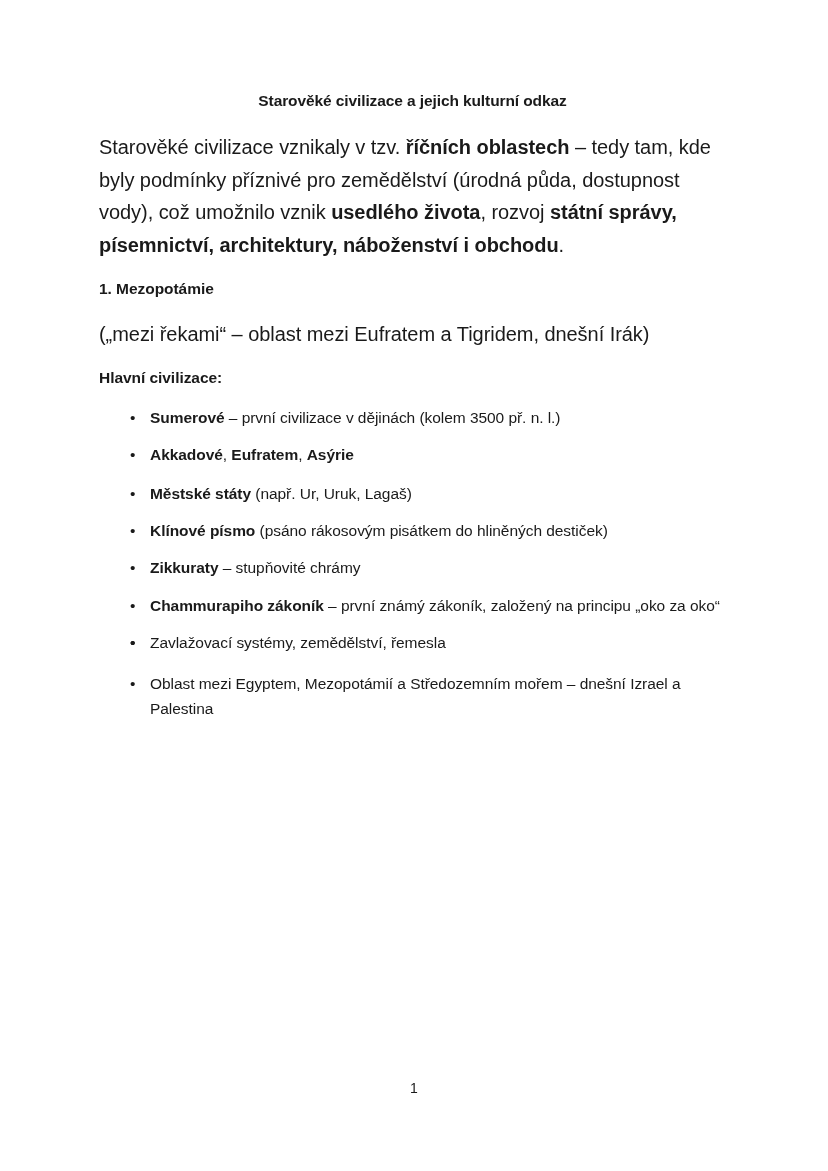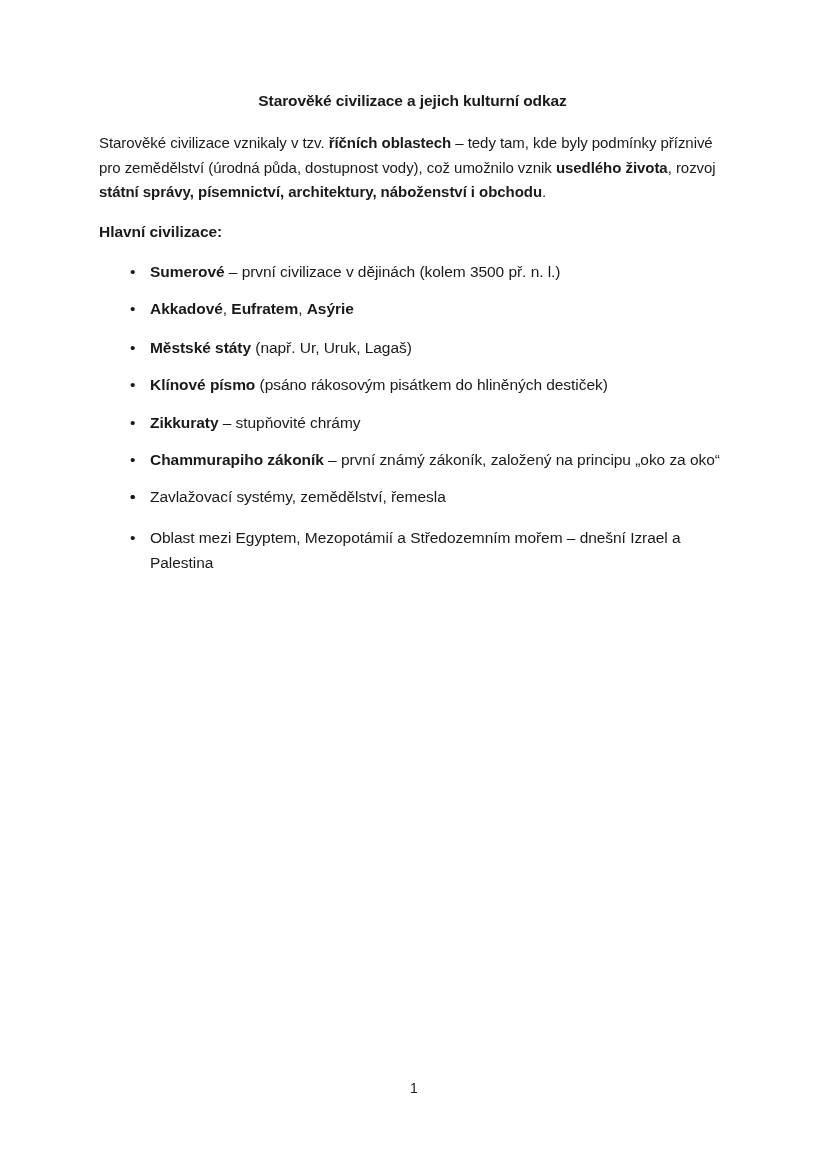--- a/index.html
+++ b/index.html
@@ -32,21 +32,21 @@
   }
   .doc-title {
     font-size: 15.5px;
     font-weight: bold;
     text-align: center;
     line-height: 1.45;
     margin: 0 0 19px 0;
     letter-spacing: -0.1px;
   }
   .para {
-    font-size: 15px;
+    font-size: 20px;
     font-weight: normal;
     line-height: 1.62;
     margin: 0 0 16px 0;
     text-align: left;
     letter-spacing: -0.05px;
   }
   .para b, .bold {
     font-weight: bold;
   }
   .section-head {
@@ -100,21 +100,23 @@
 </head>
 <body>
 
 <div class="page">
   <div class="content">
 
     <h1 class="doc-title">Starověké civilizace a jejich kulturní odkaz</h1>
 
     <p class="para"><span>Starověké civilizace vznikaly v tzv. </span><b>říčních oblastech</b><span> – tedy tam, kde byly podmínky příznivé pro zemědělství (úrodná půda, dostupnost vody), což umožnilo vznik </span><b>usedlého života</b><span>, rozvoj </span><b>státní správy, písemnictví, architektury, náboženství i obchodu</b><span>.</span></p>
 
+    <h2 class="section-head">1. Mezopotámie</h2>
 
+    <p class="para">(„mezi řekami“ – oblast mezi Eufratem a Tigridem, dnešní Irák)</p>
 
     <h3 class="sub-head">Hlavní civilizace:</h3>
 
     <ul class="bullets">
       <li>
         <span class="marker">•</span>
         <b>Sumerové</b><span> – první civilizace v dějinách (kolem 3500 př. n. l.)</span>
       </li>
       <li>
         <span class="marker">•</span>

